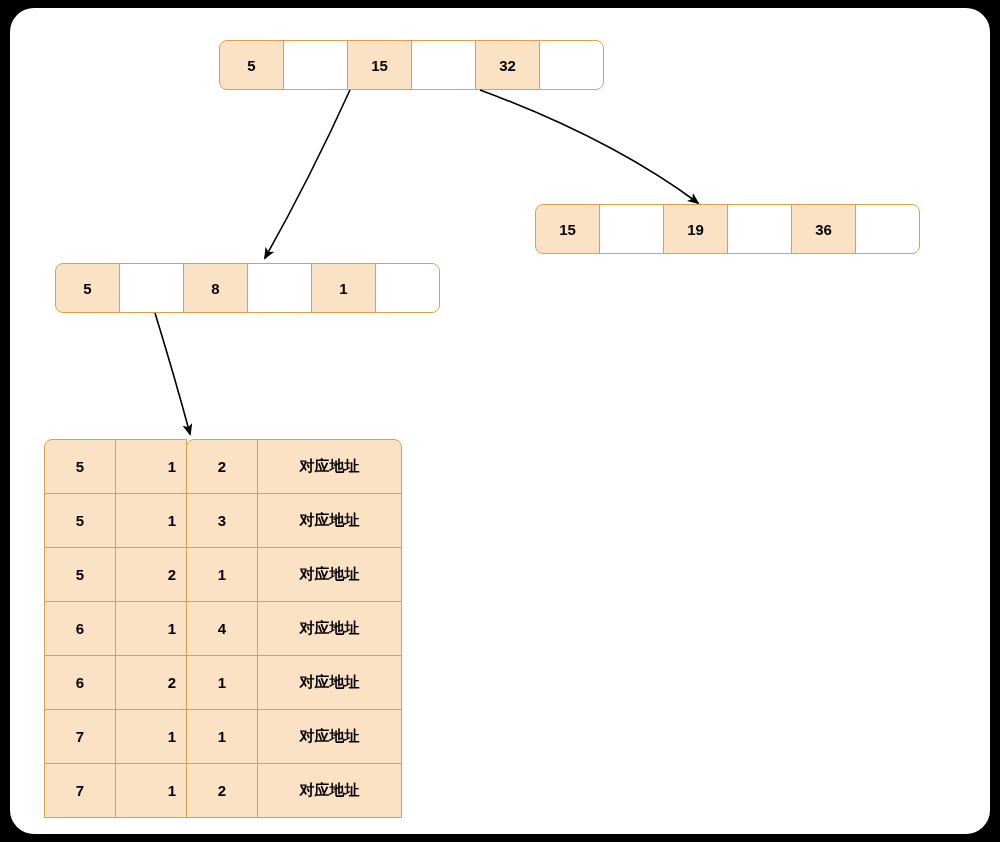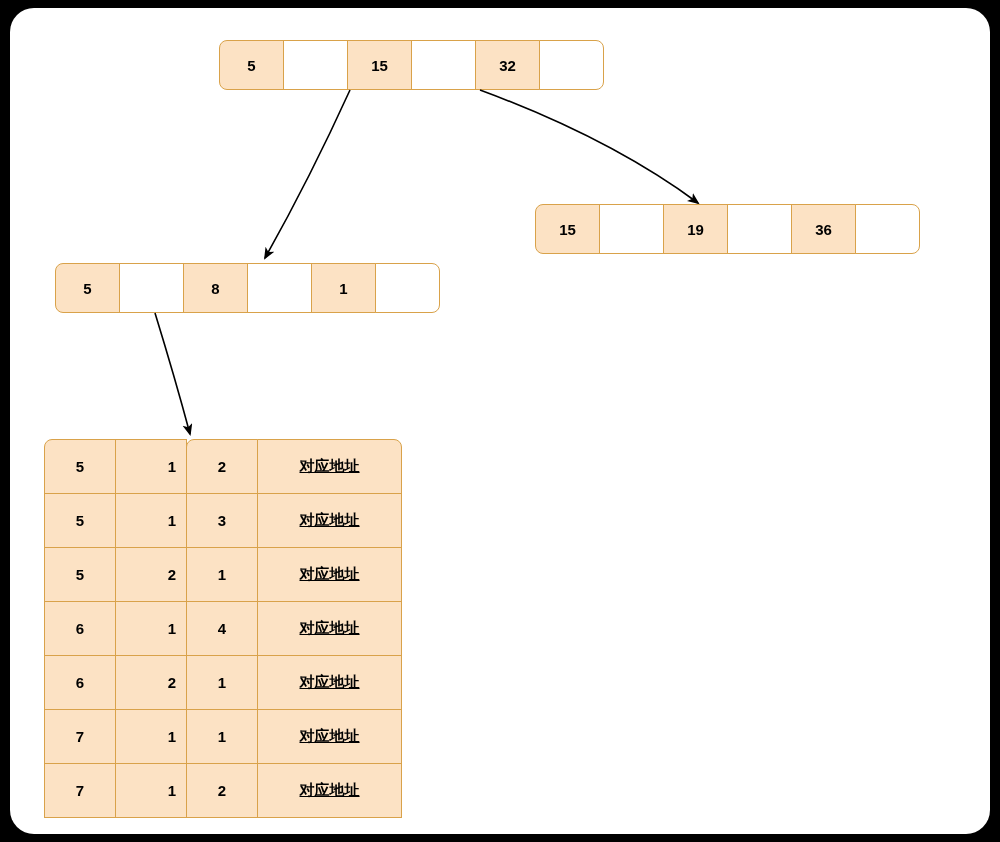--- a/index.html
+++ b/index.html
@@ -57,21 +57,21 @@
     background: #fce2c4;
     display: flex;
     align-items: center;
     justify-content: center;
     margin-left: -1px;
     margin-top: -1px;
   }
   .c0 { width: 72px; }
   .c1 { width: 72px; justify-content: flex-end; padding-right: 10px; }
   .c2 { width: 72px; }
-  .c3 { width: 145px; text-decoration: underline; }
+  .c3 { width: 145px; }
   .row:first-child .cell:first-child { border-top-left-radius: 8px; }
   .row:first-child .c2 { border-top-left-radius: 8px; }
   .row:first-child .cell:last-child { border-top-right-radius: 8px; }
 
   svg.arrows {
     position: absolute;
     left: 0; top: 0;
     width: 980px; height: 826px;
     pointer-events: none;
   }

